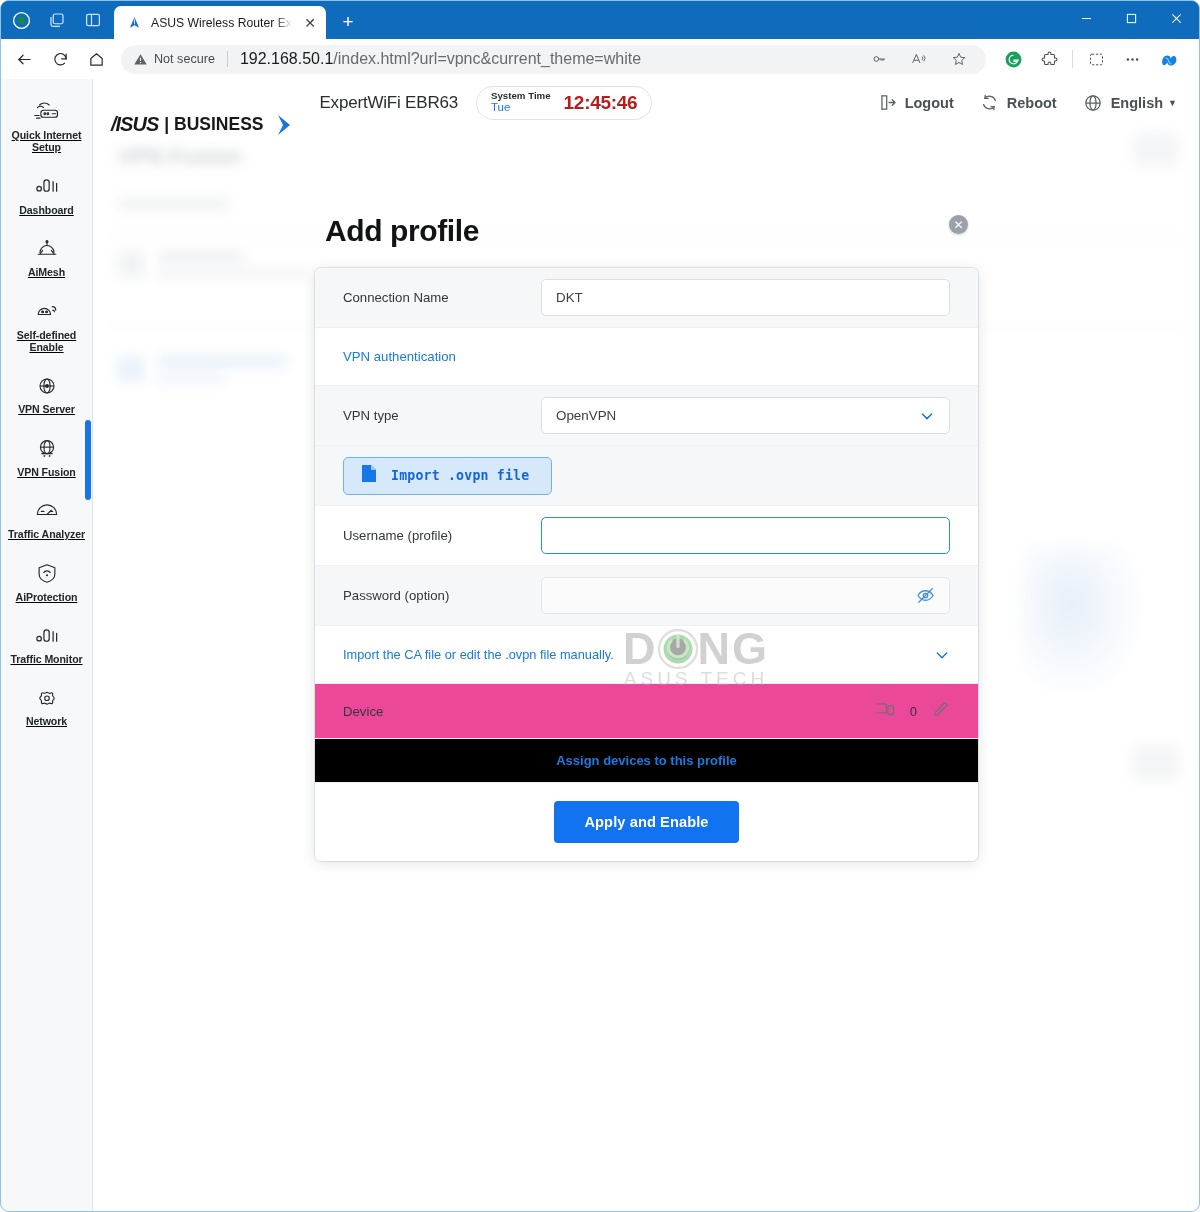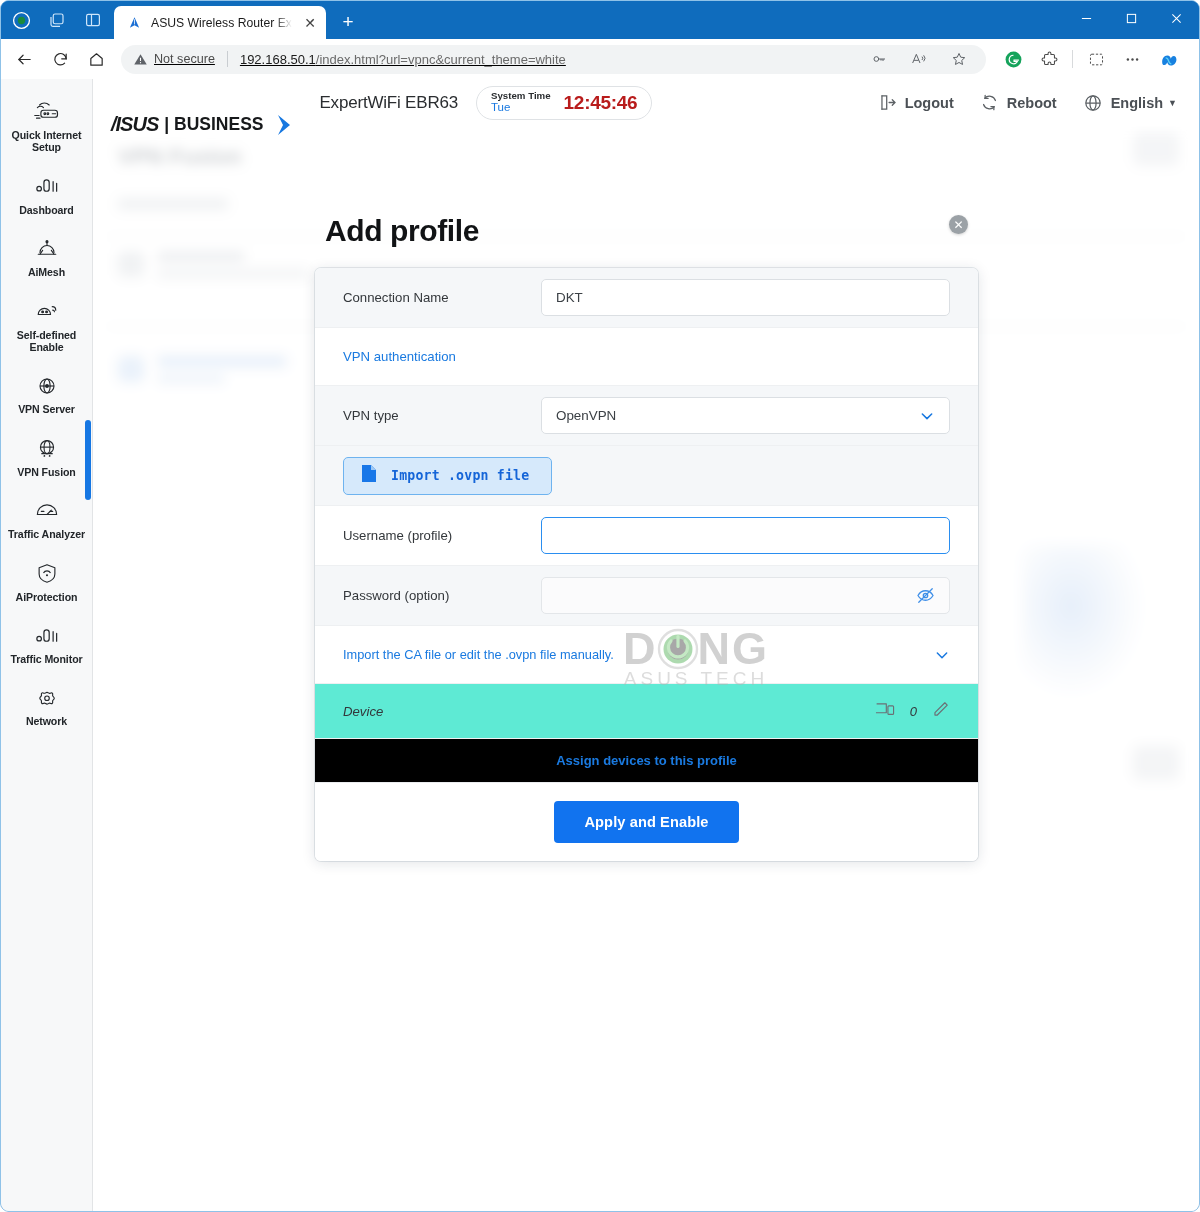--- a/index.html
+++ b/index.html
@@ -80,42 +80,41 @@
     color: #ffffff;
   }
 
   
   #toolbar {
     height: 40px;
     background: #ffffff;
     display: flex; align-items: center;
     padding: 0 18px 0 6px;
     gap: 2px;
-    text-decoration: underline;
   }
   .nav-btn {
     width: 34px; height: 30px;
     display: flex; align-items: center; justify-content: center;
     color: #2b2b2b; border-radius: 5px;
   }
   #omnibox {
     flex: 1 1 auto;
     height: 29px;
     margin: 0 8px 0 6px;
     background: #f1f3f4;
     border-radius: 15px;
     display: flex; align-items: center;
     padding: 0 12px;
     gap: 7px;
     position: relative;
   }
   .notsecure { display: flex; align-items: center; gap: 6px; }
   .notsecure-text { font-size: 12.6px; color: #4a4a4a; }
   .omni-divider { width: 1px; height: 16px; background: #c9cdd1; margin: 0 5px; }
-  .url { font-size: 13px; color: #6a6a6a; white-space: nowrap; }
+  .url { font-size: 16px; color: #6a6a6a; white-space: nowrap; }
   .url b { color: #1b1b1b; font-weight: 400; }
   .omni-right { margin-left: auto; display: flex; align-items: center; gap: 14px; padding-right: 2px; }
   .tool-ico {
     width: 26px; height: 26px;
     display: flex; align-items: center; justify-content: center;
     border-radius: 5px; color: #4b4b4b;
   }
   .tb-ext { display: flex; align-items: center; gap: 10px; padding-left: 4px; }
   .vsep { width:1px; height:18px; background:#d8dadc; }
 
@@ -136,20 +135,21 @@
     border-right: 1px solid #e2e4e6;
     padding-top: 10px;
     position: relative;
   }
   .side-item {
     width: 100%;
     padding: 9px 4px 10px;
     display: flex; flex-direction: column;
     align-items: center; gap: 4px;
     text-align: center;
+    text-decoration: underline;
   }
   .side-ico { width: 30px; height: 27px; display: flex; align-items: center; justify-content: center; color: #24282c; }
   .side-label {
     font-size: 10.6px; line-height: 12.4px;
     font-weight: bold; color: #22262a;
     letter-spacing: -0.1px;
     max-width: 84px;
   }
   #side-scroll {
     position: absolute;
@@ -321,23 +321,22 @@
   #import-btn .lbl {
     font-family: "DejaVu Sans Mono", monospace;
     font-size: 13.2px; font-weight: bold; color: #1565d8;
     letter-spacing: 0.2px;
   }
 
   .device-row {
     display: flex; align-items: center;
     min-height: 55px;
     padding: 0 28px;
-    background: #5eead4;
+    background: #ec4899;
     border-bottom: 1px solid #eef0f2;
-    font-style: italic;
   }
   .dev-right { margin-left: auto; display: flex; align-items: center; gap: 14px; }
   .dev-count { font-size: 13px; color: #33373b; }
 
   .assign-row {
     display: flex; align-items: center; justify-content: center;
     min-height: 44px;
     background: #000000;
     border-bottom: 1px solid #eaecef;
   }

